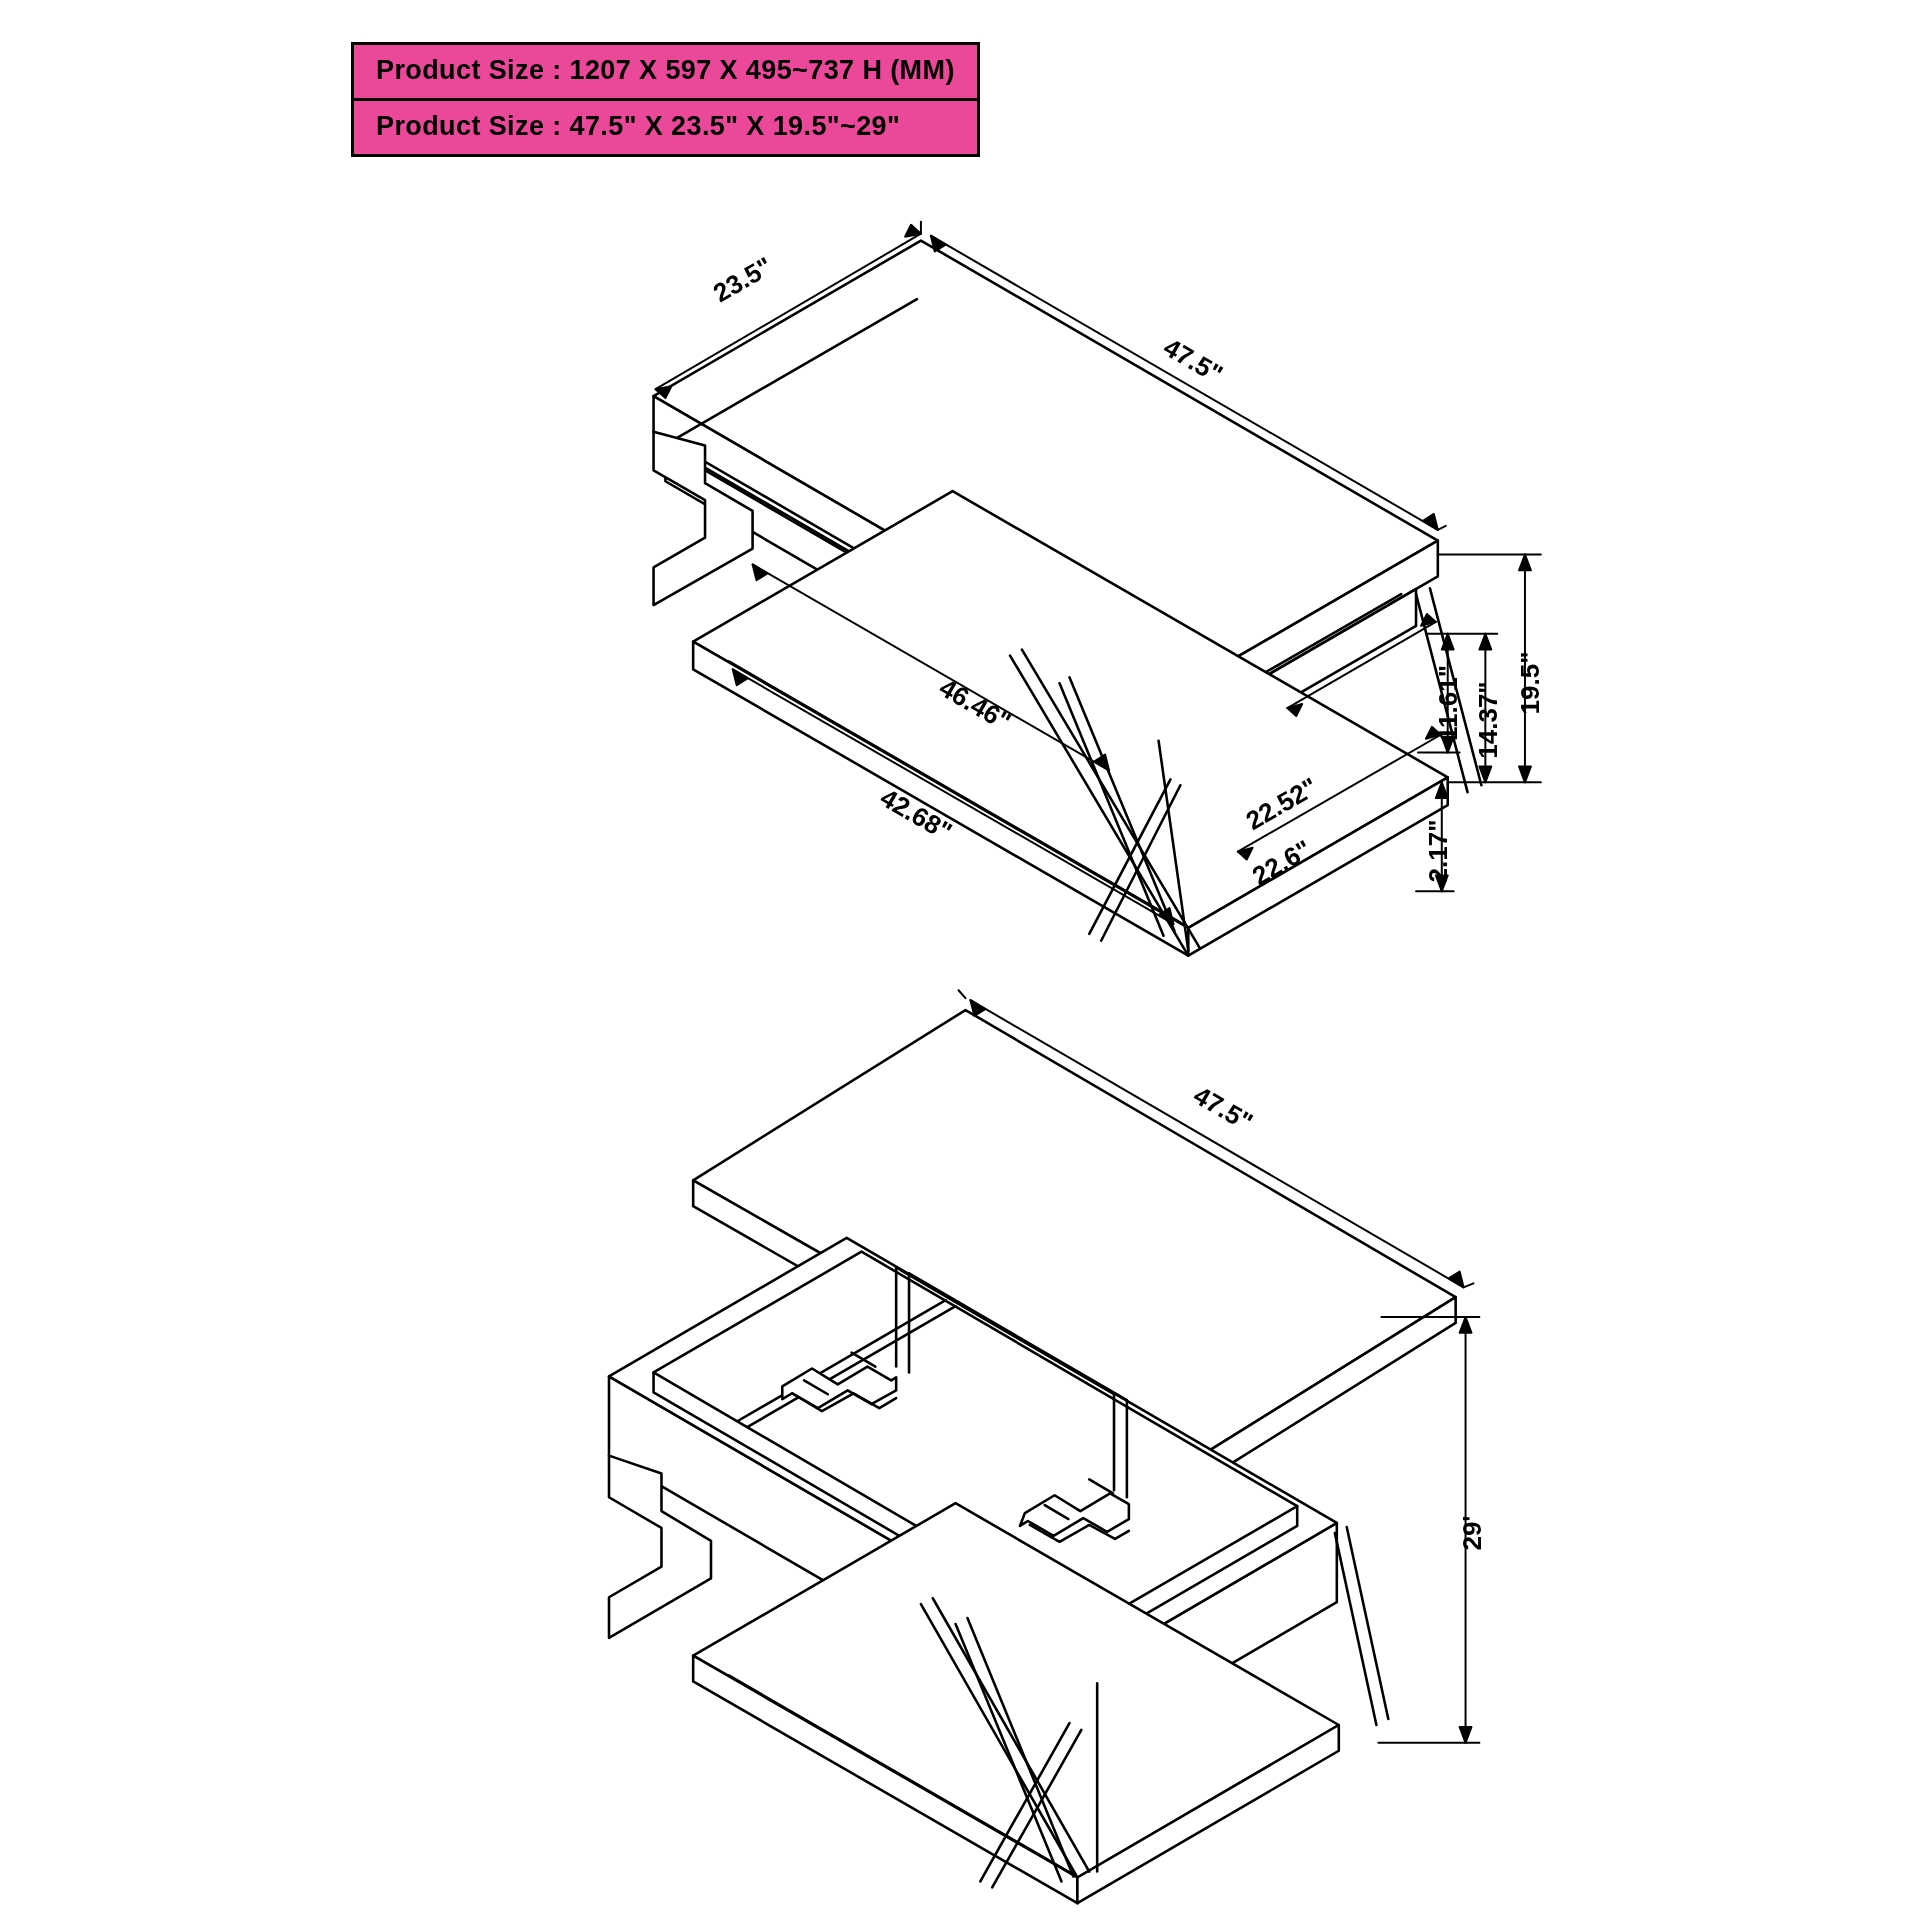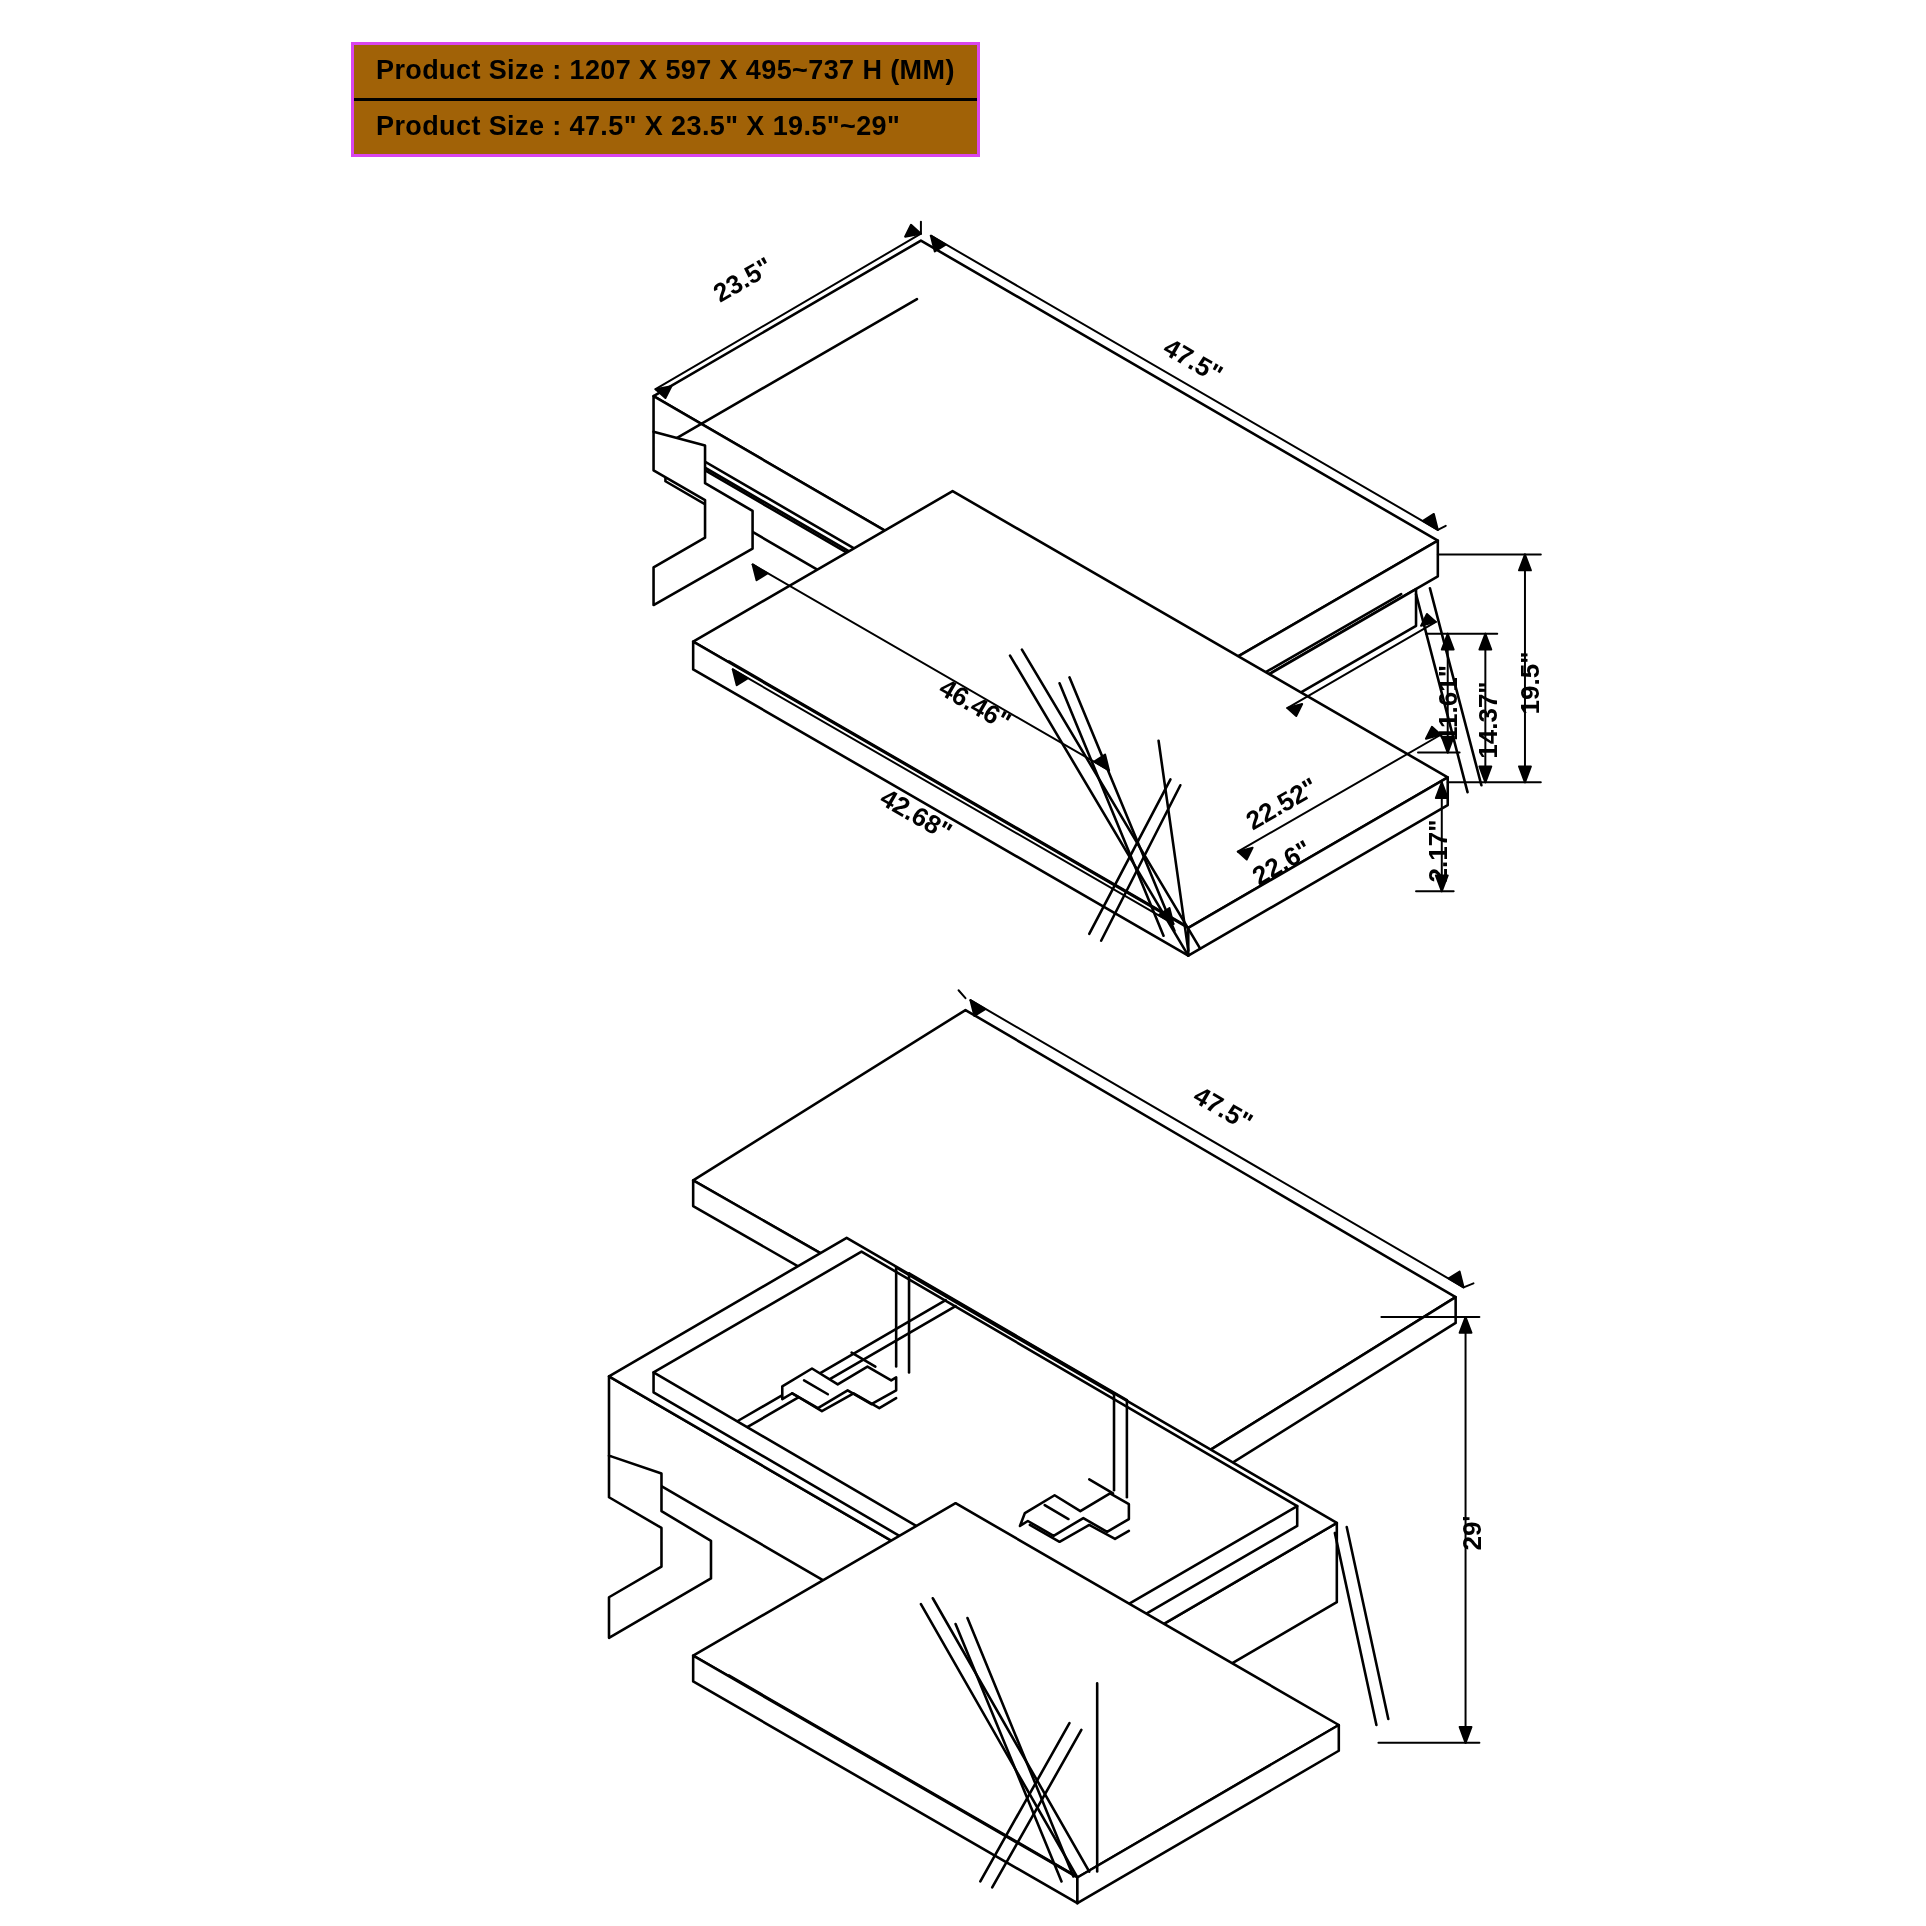--- a/index.html
+++ b/index.html
@@ -14,22 +14,22 @@
     font-family: "Liberation Sans", sans-serif;
     color: #000000;
     overflow: hidden;
   }
 
   
   #spec-table {
     position: absolute;
     left: 351px;
     top: 42px;
-    border: 3px solid #d946ef;
-    background: #a16207;
+    border: 3px solid #000000;
+    background: #ec4899;
   }
   #spec-table .spec-row {
     padding: 10px 22px 12px 22px;
     font-size: 27px;
     font-weight: bold;
     letter-spacing: 0.4px;
     white-space: nowrap;
   }
   #spec-table .spec-row + .spec-row {
     border-top: 3px solid #000;

